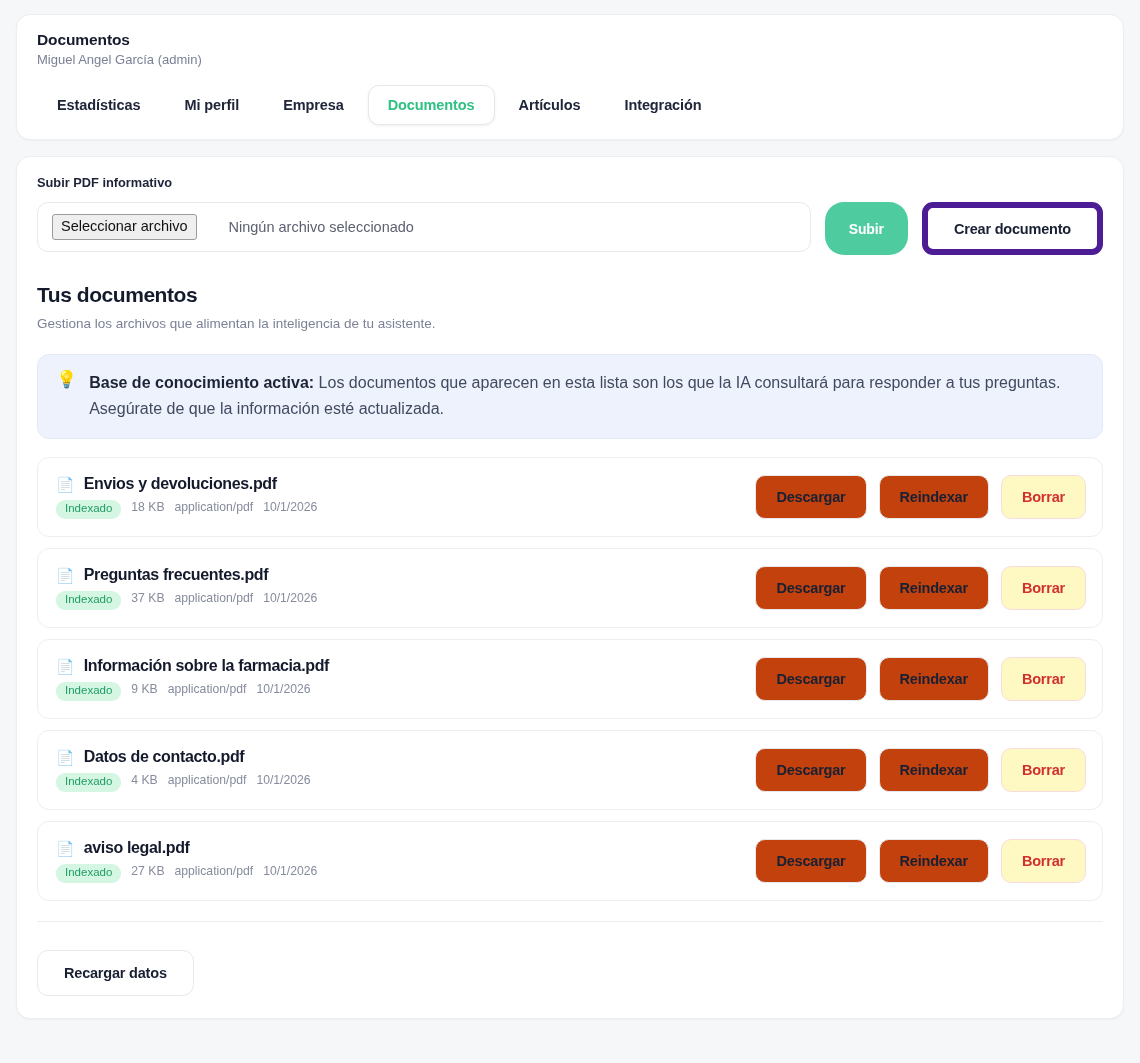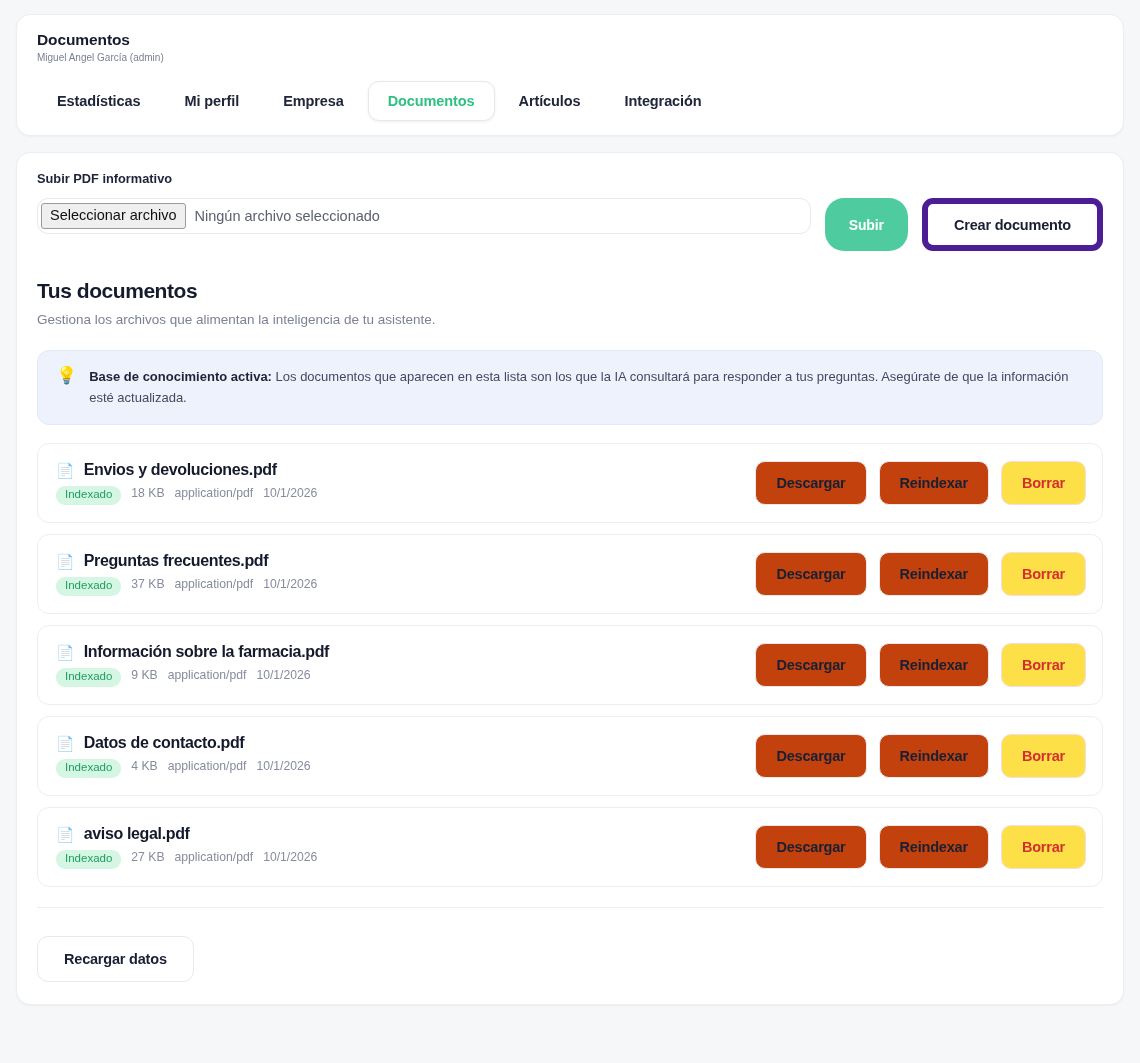--- a/index.html
+++ b/index.html
@@ -28,21 +28,21 @@
     padding: 16px 20px 14px 20px;
     box-shadow: 0 1px 2px rgba(16,24,40,.04);
   }
   .page-title {
     font-size: 15.5px;
     font-weight: bold;
     color: #151b2d;
     letter-spacing: -0.1px;
   }
   .page-subtitle {
-    font-size: 10px;
+    font-size: 13px;
     color: #7a8195;
     margin-top: 3px;
   }
 
   .tabs {
     display: flex;
     align-items: center;
     gap: 4px;
     margin-top: 18px;
   }
@@ -83,28 +83,29 @@
   }
 
   .upload-row {
     display: flex;
     align-items: stretch;
     gap: 14px;
   }
 
   .file-field {
     flex: 1;
-    height: 36px;
+    height: 50px;
     border: 1px solid #e7e9ed;
     border-radius: 11px;
     background: #ffffff;
     display: flex;
     align-items: center;
-    padding: 0 3px;
-    cursor: pointer;
+    padding: 0 14px;
+    cursor: pointer;
+    gap: 23px;
   }
   .file-btn {
     font-family: "Liberation Sans", sans-serif;
     font-size: 14.5px;
     color: #111111;
     background: #efefef;
     border: 1px solid #9b9b9b;
     border-radius: 3px;
     padding: 2px 8px 3px 8px;
     line-height: 1.25;
@@ -159,21 +160,21 @@
     margin-top: 23px;
     background: #eef2fc;
     border: 1px solid #e3e9f8;
     border-radius: 12px;
     padding: 15px 18px 16px 18px;
     display: flex;
     gap: 12px;
   }
   .banner-icon { font-size: 17px; line-height: 1.2; }
   .banner-text {
-    font-size: 13px;
+    font-size: 16px;
     color: #414a60;
     line-height: 1.62;
   }
   .banner-strong { font-weight: bold; color: #1d2437; }
 
   
   .doc-list { margin-top: 18px; }
   .doc-row {
     border: 1px solid #eceef1;
     border-radius: 12px;
@@ -212,21 +213,21 @@
     border-radius: 10px;
     font-size: 14.5px;
     font-weight: bold;
     color: #1a2033;
     padding: 13px 20px;
     cursor: pointer;
     letter-spacing: -0.2px;
     white-space: nowrap;
   }
   .act-btn.danger {
-    background: #fde047;
+    background: #fef9c3;
     border-color: #f8dcdc;
     color: #d23030;
   }
 
   .divider {
     border: none;
     border-top: 1px solid #ebedf0;
     margin: 20px 0 0 0;
   }
   .footer-row {

